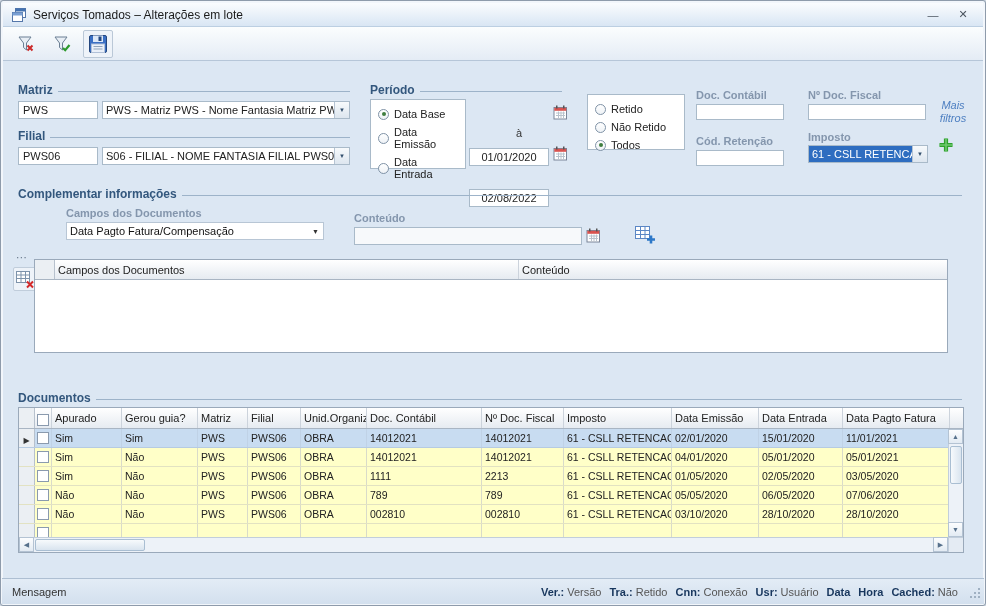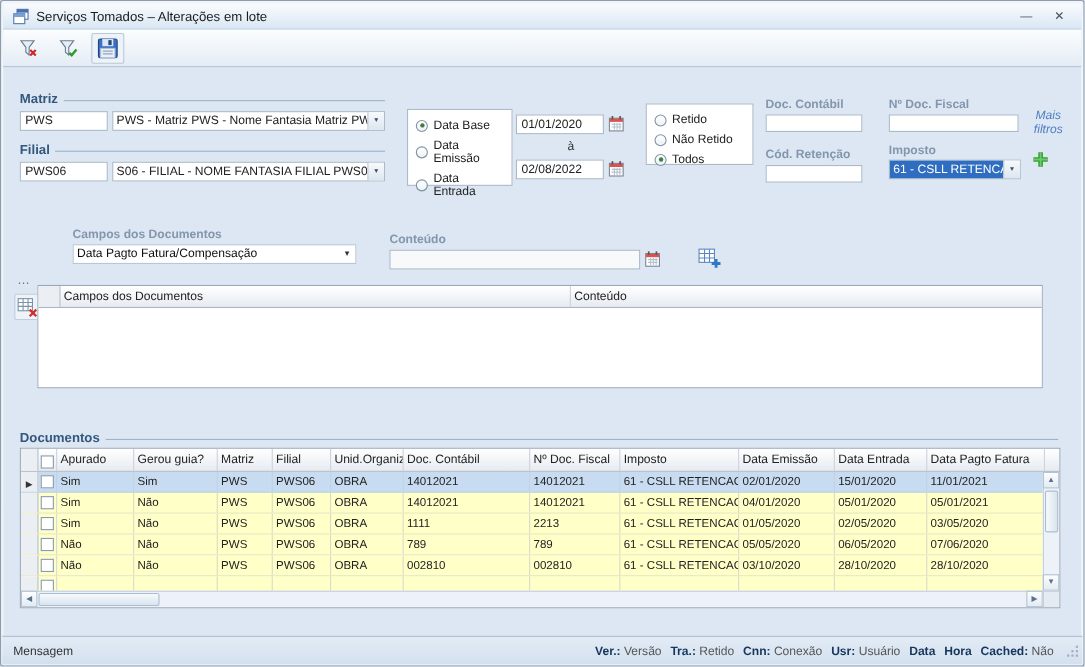--- a/index.html
+++ b/index.html
@@ -29,21 +29,21 @@
   .content { position:absolute; top:60px; left:1px; right:1px; bottom:27px; }
   .content > div, .content > span { position:absolute; }
 
   .glabel { display:flex; align-items:center; gap:5px; font-weight:bold; color:#33577d; font-size:12px; }
   .glabel .line { height:1px; background:#9db3c9; flex:1; margin-top:2px; }
   .slabel { font-size:11px; font-weight:bold; color:#8496ad; white-space:nowrap; }
 
   .field { background:#fff; border:1px solid #a9bac9; height:18px; padding:2px 4px;
            font-size:11px; color:#222; white-space:nowrap; overflow:hidden; }
   .field.small { height:16px; padding:1px 4px; }
-  .field.right { text-align:left; }
+  .field.right { text-align:center;margin-top:44px; }
 
   .combo { display:flex; align-items:stretch; background:#fff; border:1px solid #a9bac9; height:18px; }
   .combo .txt { flex:1; padding:2px 3px; font-size:11px; white-space:nowrap; overflow:hidden; }
   .combo .txt.hl { background:#2e6dc0; color:#fff; }
   .combo .btn { width:15px; border-left:1px solid #b6c4d3; background:linear-gradient(#f7fafc,#dde6ef);
                 display:flex; align-items:center; justify-content:center; font-size:6px; color:#33506e; }
   .plainarrow { display:flex; align-items:center; padding:0 4px; font-size:7px; color:#333; }
 
   .panelbox { background:#fff; border:1px solid #a9bac9; padding:8px 7px; display:flex;
               flex-direction:column; gap:6px; }
@@ -162,20 +162,24 @@
     <div class="glabel" style="left:16px; top:68px; width:332px">
       <span>Filial</span>
         <div class="line"></div>
     </div>
     <div class="field" style="left:16px; top:86px; width:80px">PWS06</div>
     <div class="combo" style="left:100px; top:86px; width:248px">
       <span class="txt">S06 - FILIAL - NOME FANTASIA FILIAL PWS06</span>
       <span class="btn">▼</span>
     </div>
 
+    <div class="glabel" style="left:368px; top:22px; width:192px">
+      <span>Período</span>
+        <div class="line"></div>
+    </div>
     <div class="panelbox" style="left:368px; top:38px; width:96px; height:70px">
       <div class="radio-row">
         <span class="radio checked"></span>
         <span>Data Base</span>
       </div>
       <div class="radio-row">
         <span class="radio"></span>
         <span>Data Emissão</span>
       </div>
       <div class="radio-row">
@@ -248,20 +252,24 @@
     </div>
 
     <div class="mais" style="left:928px; top:38px; width:46px">Mais filtros</div>
     <span class="iconbtn" style="left:936px; top:76px">
       <svg width="16" height="16" viewBox="0 0 16 16">
         <path d="M8 1.5v13M1.5 8h13" stroke="#2fa12f" stroke-width="4.2"></path>
         <path d="M8 1.5v13M1.5 8h13" stroke="#6fc96f" stroke-width="1.6"></path>
       </svg>
     </span>
 
+    <div class="glabel" style="left:16px; top:126px; width:944px">
+      <span>Complementar informações</span>
+        <div class="line"></div>
+    </div>
     <span class="slabel" style="left:64px; top:146px">Campos dos Documentos</span>
     <div class="combo" style="left:64px; top:161px; width:258px; border-color:#b8c6d5">
       <span class="txt" style="color:#111">Data Pagto Fatura/Compensação</span>
       <span class="plainarrow">▼</span>
     </div>
     <span class="slabel" style="left:352px; top:151px">Conteúdo</span>
     <div class="field" style="left:352px; top:166px; width:228px; background:#f7f9fb"></div>
     <span class="iconbtn" style="left:584px; top:167px">
       <svg width="15" height="15" viewBox="0 0 15 15">
         <rect x="1" y="2.5" width="12.5" height="11.5" fill="#fff" stroke="#7a8699"></rect>

